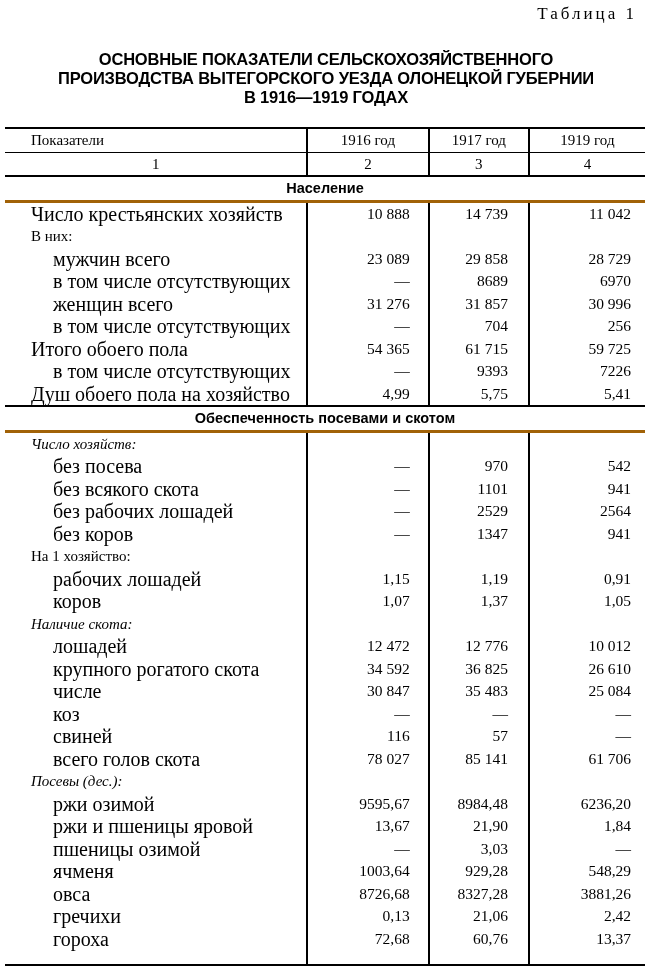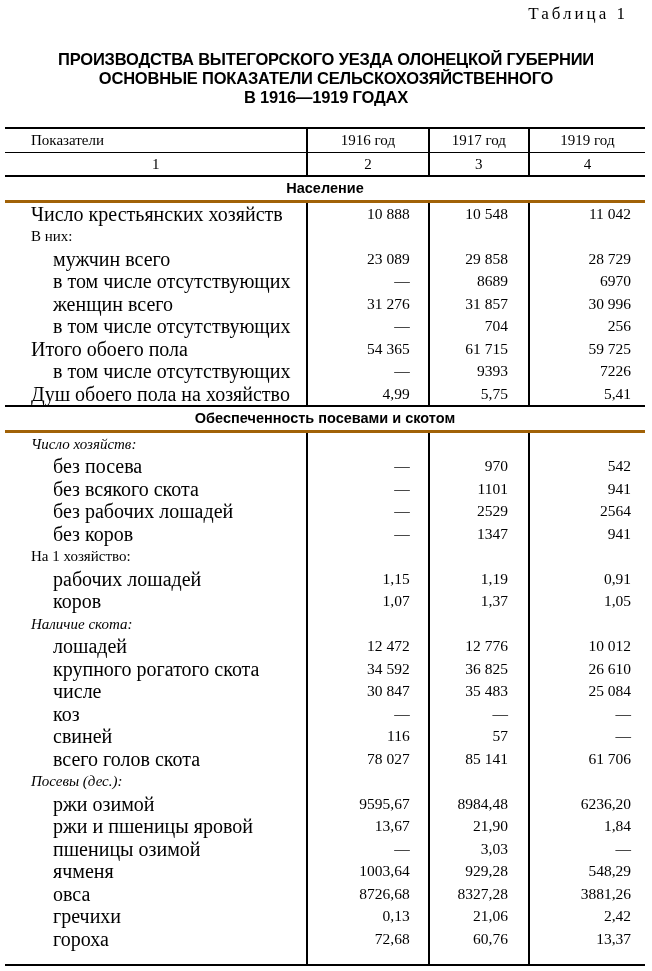--- a/index.html
+++ b/index.html
@@ -1,21 +1,21 @@
 <!DOCTYPE html>
 <html><head>
 <meta charset="utf-8">
 <style>
   html, body { margin: 0; padding: 0; background: #ffffff; }
   body {
     width: 652px; height: 971px; overflow: hidden; position: relative;
     font-family: "Liberation Serif", serif; color: #000;
   }
   .table-label {
-    position: absolute; right: 24px; top: 4px;
+    position: absolute; right: 15px; top: 4px;
     font-size: 17px; letter-spacing: 3px;
   }
   .title {
     position: absolute; left: 0; right: 0; top: 50px;
     text-align: center; font-weight: bold; font-size: 16.5px; line-height: 19px;
     font-family: "Liberation Sans Narrow", "Liberation Sans", sans-serif;
     letter-spacing: -0.2px;
   }
   .title div { white-space: nowrap; }
   table {
@@ -46,22 +46,22 @@
   td.num.c2 { padding-right: 18px; }
   td.num.c4 { padding-right: 14px; }
   .bottom-pad td { height: 14px; border-bottom: 2px solid #000; }
 </style>
 </head>
 <body>
 
 <div class="table-label">Таблица 1</div>
 
 <div class="title">
+  <div>ОСНОВНЫЕ ПОКАЗАТЕЛИ СЕЛЬСКОХОЗЯЙСТВЕННОГО</div>
   <div>ПРОИЗВОДСТВА ВЫТЕГОРСКОГО УЕЗДА ОЛОНЕЦКОЙ ГУБЕРНИИ</div>
-  <div>ОСНОВНЫЕ ПОКАЗАТЕЛИ СЕЛЬСКОХОЗЯЙСТВЕННОГО</div>
   <div>В 1916—1919 ГОДАХ</div>
 </div>
 
 <table>
   <colgroup>
       <col class="c1">
       <col class="c2">
       <col class="c3">
       <col class="c4">
     </colgroup>
@@ -79,21 +79,21 @@
       <th class="vline">4</th>
     </tr>
   </thead>
   <tbody id="table-body">
       <tr>
         <td colspan="4" class="section">Население</td>
       </tr>
       <tr>
         <td class="label">Число крестьянских хозяйств</td>
         <td class="num vline c2">10 888</td>
-        <td class="num vline c3">10 548</td>
+        <td class="num vline c3">14 739</td>
         <td class="num vline c4">11 042</td>
       </tr>
       <tr>
         <td class="label group">В них:</td>
         <td class="num vline c2"></td>
         <td class="num vline c3"></td>
         <td class="num vline c4"></td>
       </tr>
       <tr>
         <td class="label sub">мужчин всего</td>

